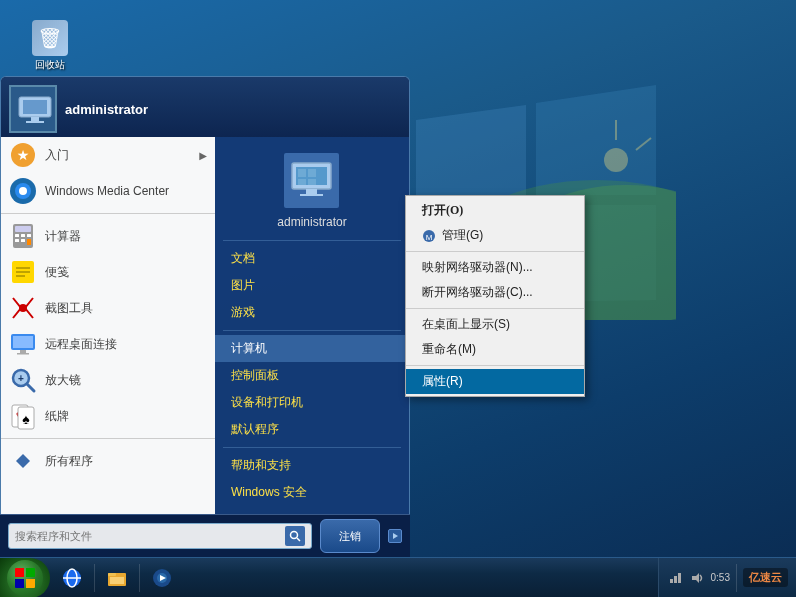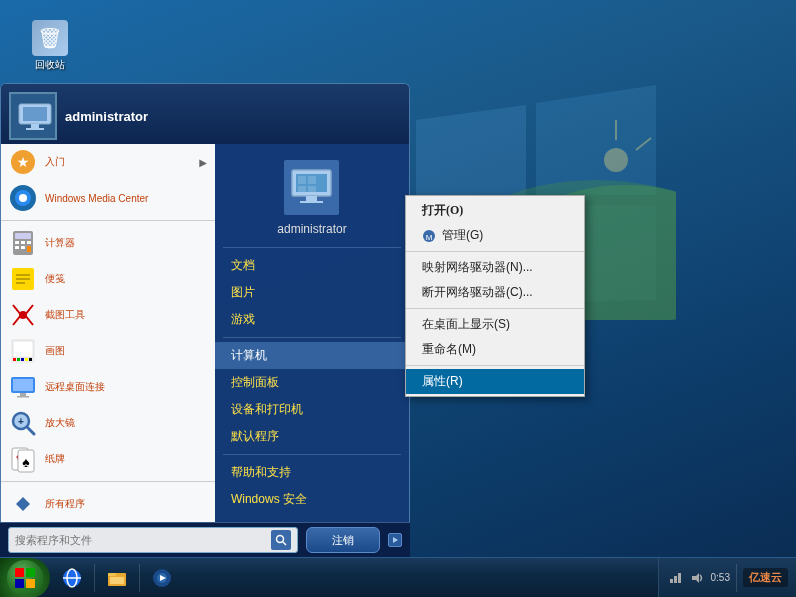--- a/index.html
+++ b/index.html
@@ -197,22 +197,22 @@
     .menu-item-icon {
       width: 28px;
       height: 28px;
       flex-shrink: 0;
       display: flex;
       align-items: center;
       justify-content: center;
     }
 
     .menu-item-label {
-      font-size: 10px;
-      color: #c2410c;
+      font-size: 12px;
+      color: #404040;
     }
 
     .menu-item-right-label {
       font-size: 12px;
       color: #fde047;
       padding: 5px 16px;
       cursor: pointer;
       display: block;
     }
 
@@ -269,27 +269,27 @@
       height: 20px;
       background: #3a6aaa;
       border-radius: 2px;
       display: flex;
       align-items: center;
       justify-content: center;
       cursor: pointer;
     }
 
     .logout-btn {
-      height: 26px;
+      height: 34px;
       background: linear-gradient(to bottom, #3a6aaa, #1a4a8a);
       border: 1px solid #5a8acc;
       border-radius: 6px;
       color: #fff;
       font-size: 11px;
-      padding: 0 25px;
+      padding: 0 18px;
       cursor: pointer;
       display: flex;
       align-items: center;
       gap: 4px;
     }
 
     .logout-arrow {
       width: 14px;
       height: 14px;
       background: #2a5a9a;
@@ -504,34 +504,20 @@
           <div class="menu-item-icon">
             <svg width="28" height="28" viewBox="0 0 28 28">
                 <path d="M4,4 L12,14 L4,24" stroke="#c00" stroke-width="2" fill="none"></path>
                 <path d="M24,4 L16,14 L24,24" stroke="#c00" stroke-width="2" fill="none"></path>
                 <circle cx="14" cy="14" r="4" fill="#c00"></circle>
               </svg>
           </div>
           <span class="menu-item-label">截图工具</span>
         </div>
 
-        <div class="menu-item">
-          <div class="menu-item-icon">
-            <svg width="28" height="28" viewBox="0 0 28 28">
-                <rect x="2" y="2" width="24" height="24" fill="#eee" rx="2"></rect>
-                <rect x="4" y="4" width="20" height="16" fill="#fff" stroke="#ccc" stroke-width="0.5"></rect>
-                <rect x="4" y="21" width="3" height="3" fill="#f00"></rect>
-                <rect x="8" y="21" width="3" height="3" fill="#0a0"></rect>
-                <rect x="12" y="21" width="3" height="3" fill="#00a"></rect>
-                <rect x="16" y="21" width="3" height="3" fill="#ff0"></rect>
-                <rect x="20" y="21" width="3" height="3" fill="#000"></rect>
-              </svg>
-          </div>
-          <span class="menu-item-label">画图</span>
-        </div>
 
         <div class="menu-item">
           <div class="menu-item-icon">
             <svg width="28" height="28" viewBox="0 0 28 28">
                 <rect x="2" y="4" width="24" height="16" rx="2" fill="#3a8aee"></rect>
                 <rect x="4" y="6" width="20" height="12" fill="#88bbff"></rect>
                 <rect x="11" y="20" width="6" height="3" fill="#aaa"></rect>
                 <rect x="8" y="23" width="12" height="1.5" fill="#aaa"></rect>
               </svg>
           </div>

